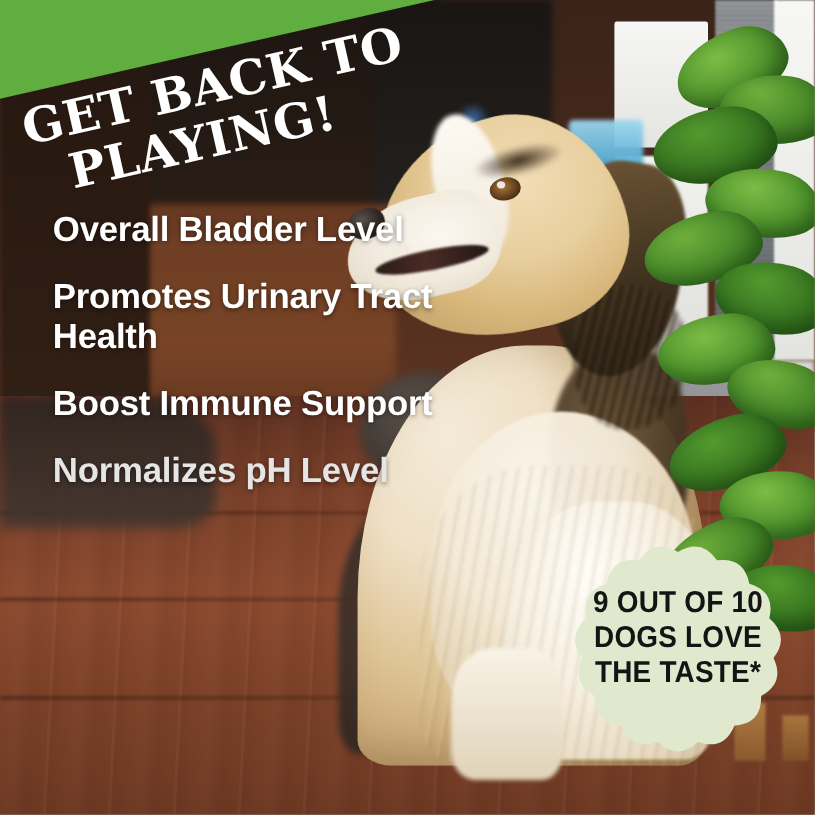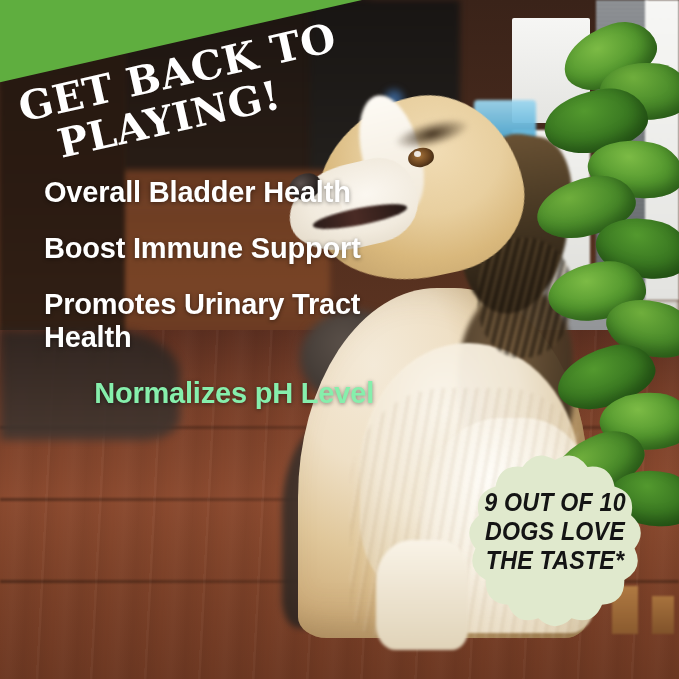--- a/index.html
+++ b/index.html
@@ -298,21 +298,21 @@
     font-weight:bold;
     font-size:29px;
     line-height:33px;
     letter-spacing:-.2px;
     margin-bottom:23px;
     text-shadow:0 1px 4px rgba(0,0,0,.45);
   }
 
   
   .badge{
-    position:absolute;left:456px;top:444px;width:198px;height:192px;font-style:italic;
+    position:absolute;left:466px;top:444px;width:198px;height:192px;
   }
   .badge svg{position:absolute;left:0;top:0;}
   .badge-text{
     position:absolute;left:0;top:44px;width:198px;
     text-align:center;
     color:#141414;
     font-family:"Liberation Sans Narrow","Liberation Sans", sans-serif;
     font-weight:bold;
     font-size:25px;
     line-height:29px;
@@ -411,24 +411,24 @@
 
   </div>
 
   <div class="banner" style="background: rgb(95, 174, 63);"></div>
   <div class="banner-text">
     <span>GET BACK TO</span>
     <span class="l2">PLAYING!</span>
   </div>
 
   <div class="benefits">
-    <div class="benefit" style="color: rgb(255, 255, 255);">Overall Bladder Health</div>
+    <div class="benefit" style="color: rgb(255, 255, 255);">Overall Bladder Level</div>
+    <div class="benefit" style="color: rgb(255, 255, 255);">Promotes Urinary Tract Health</div>
     <div class="benefit" style="color: rgb(255, 255, 255);">Boost Immune Support</div>
-    <div class="benefit" style="color: rgb(255, 255, 255);">Promotes Urinary Tract Health</div>
-    <div class="benefit" style="color: #86efac; text-align: right;">Normalizes pH Level</div>
+    <div class="benefit" style="color: #e5e5e5;">Normalizes pH Level</div>
   </div>
 
   <div class="badge">
     <svg width="198" height="192" viewBox="0 0 198 192">
       <g id="scallop">
           <path d="M99.0,16.0 Q118.5,4.1 131.5,22.9 Q154.3,20.0 158.5,42.5 Q180.4,49.0 175.1,71.3 Q192.5,86.2 178.6,104.4 Q188.4,125.0 168.3,136.0 Q168.9,158.9 146.0,160.7 Q137.2,181.9 115.6,174.3 Q99.0,190.0 82.4,174.3 Q60.8,181.9 52.0,160.7 Q29.1,158.9 29.7,136.0 Q9.6,125.0 19.4,104.4 Q5.5,86.2 22.9,71.3 Q17.6,49.0 39.5,42.5 Q43.7,20.0 66.5,22.9 Q79.5,4.1 99.0,16.0 Z" fill="#e0e9cd"></path>
         </g>
     </svg>
     <div class="badge-text" style="color: rgb(20, 20, 20);">
       <span>9 OUT OF 10</span>

